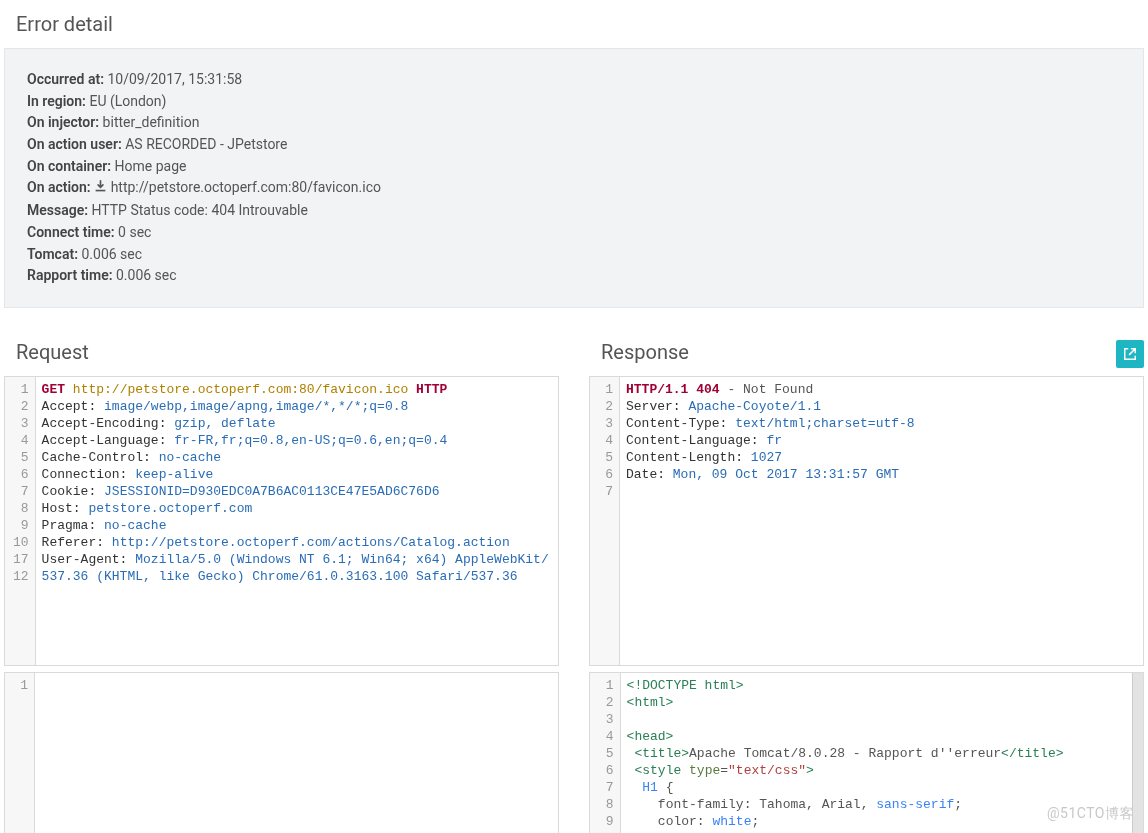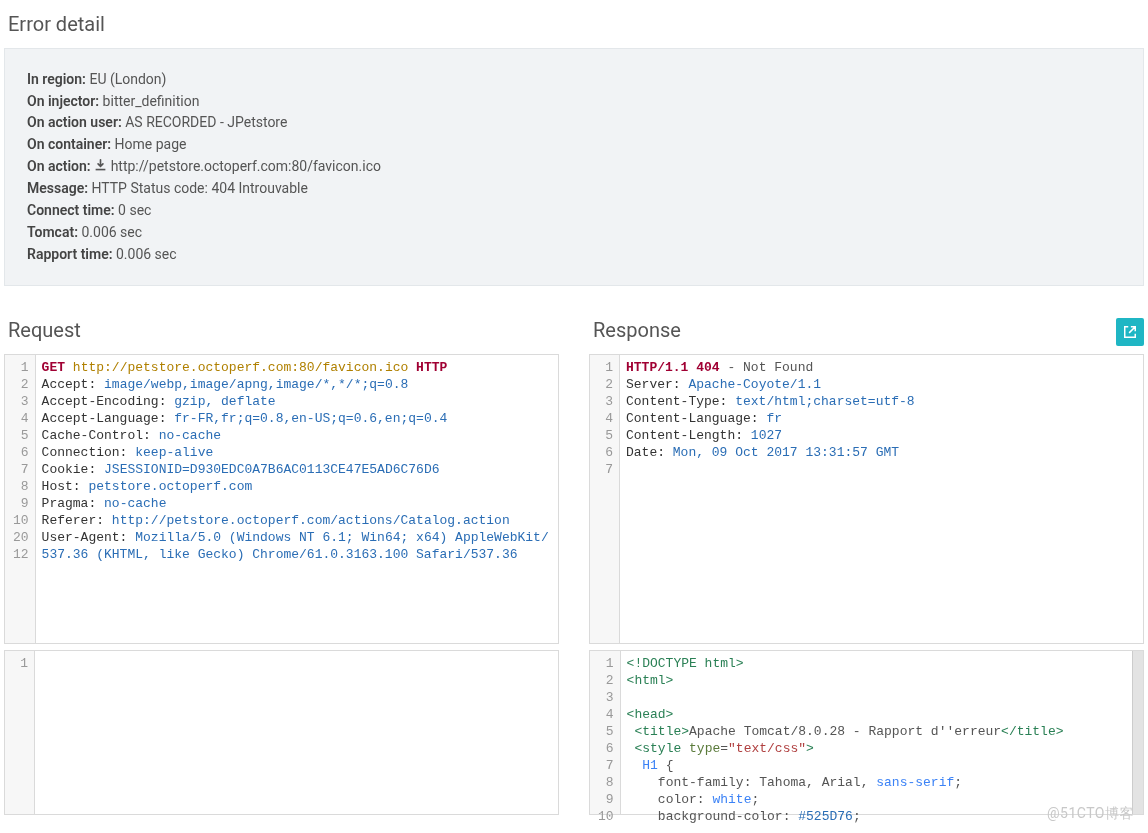--- a/index.html
+++ b/index.html
@@ -1,18 +1,18 @@
 <!DOCTYPE html>
 <html><head>
 <meta charset="utf-8">
 <style>
 * { margin: 0; padding: 0; box-sizing: border-box; }
 body { font-family: -apple-system, BlinkMacSystemFont, "Segoe UI", Roboto, "Helvetica Neue", Arial, sans-serif; font-size: 14px; color: #555; background: #fff; }
 .page { padding: 4px; }
-h2.section-title { font-size: 20px; font-weight: 400; color: #555; margin: 8px 0 12px 4px; }
+h2.section-title { font-size: 20px; font-weight: 400; color: #555; margin: 8px 0 12px 12px; }
 .detail-panel { background: #f1f3f5; border: 1px solid #e3e7ea; padding: 20px 22px; line-height: 1.55; }
 .detail-panel p { margin: 0; font-size: 14px; color: #555; }
 .detail-panel b { font-weight: 600; color: #444; }
 .detail-panel .dl-icon { display: inline-block; vertical-align: -1px; }
 .two-col { display: flex; gap: 30px; margin-top: 24px; }
 .col { flex: 1; min-width: 0; }
 .resp-header { display: flex; align-items: center; justify-content: space-between; }
 .open-btn { background: #1fb6c4; color: #fff; width: 28px; height: 28px; display: flex; align-items: center; justify-content: center; border-radius: 2px; cursor: pointer; }
 .open-btn svg { width: 14px; height: 14px; }
 .code-box { border: 1px solid #dadada; display: flex; font-family: Consolas, Monaco, "Courier New", monospace; font-size: 13px; line-height: 17px; margin-bottom: 6px; background: #fff; }
@@ -39,20 +39,21 @@
 .req-top { height: 290px; }
 .resp-top { height: 290px; }
 </style>
 </head>
 <body>
 
 <div class="page">
   <h2 class="section-title">Error detail</h2>
 
   <div class="detail-panel">
+    <p><b>Occurred at:</b> <span>10/09/2017, 15:31:58</span></p>
     <p><b>In region:</b> <span>EU (London)</span></p>
     <p><b>On injector:</b> <span>bitter_definition</span></p>
     <p><b>On action user:</b> <span>AS RECORDED - JPetstore</span></p>
     <p><b>On container:</b> <span>Home page</span></p>
     <p><b>On action:</b>
       <span class="dl-icon"><svg width="13" height="13" viewBox="0 0 16 16" fill="#555">
             <path d="M8 1v8M5 6l3 3 3-3" stroke="#555" stroke-width="2" fill="none" stroke-linecap="round"></path>
             <path d="M2 12h12v2H2z"></path>
           </svg></span>
       <span>http://petstore.octoperf.com:80/favicon.ico</span></p>
@@ -70,21 +71,21 @@
             <div>1</div>
             <div>2</div>
             <div>3</div>
             <div>4</div>
             <div>5</div>
             <div>6</div>
             <div>7</div>
             <div>8</div>
             <div>9</div>
             <div>10</div>
-            <div>20</div>
+            <div>17</div>
             <div>12</div>
           </div>
         <div class="code" id="req-code"><div class="line"><span class="tk-mtd">GET</span><span> </span><span class="tk-url">http://petstore.octoperf.com:80/favicon.ico</span><span> </span><span class="tk-proto">HTTP</span></div><div class="line"><span class="tk-hk">Accept: </span><span class="tk-hv">image/webp,image/apng,image/*,*/*;q=0.8</span></div><div class="line"><span class="tk-hk">Accept-Encoding: </span><span class="tk-hv">gzip, deflate</span></div><div class="line"><span class="tk-hk">Accept-Language: </span><span class="tk-hv">fr-FR,fr;q=0.8,en-US;q=0.6,en;q=0.4</span></div><div class="line"><span class="tk-hk">Cache-Control: </span><span class="tk-hv">no-cache</span></div><div class="line"><span class="tk-hk">Connection: </span><span class="tk-hv">keep-alive</span></div><div class="line"><span class="tk-hk">Cookie: </span><span class="tk-hv">JSESSIONID=D930EDC0A7B6AC0113CE47E5AD6C76D6</span></div><div class="line"><span class="tk-hk">Host: </span><span class="tk-hv">petstore.octoperf.com</span></div><div class="line"><span class="tk-hk">Pragma: </span><span class="tk-hv">no-cache</span></div><div class="line"><span class="tk-hk">Referer: </span><span class="tk-hv">http://petstore.octoperf.com/actions/Catalog.action</span></div><div class="line"><span class="tk-hk">User-Agent: </span><span class="tk-hv">Mozilla/5.0 (Windows NT 6.1; Win64; x64) AppleWebKit/537.36 (KHTML, like Gecko) Chrome/61.0.3163.100 Safari/537.36</span></div><div class="line"><span></span></div></div>
       </div>
       <div class="code-box req-bottom">
         <div class="gutter" id="reqbody-gutter">
             <div>1</div>
           </div>
         <div class="code" id="reqbody-code"><div class="line"><span></span></div></div>
       </div>

